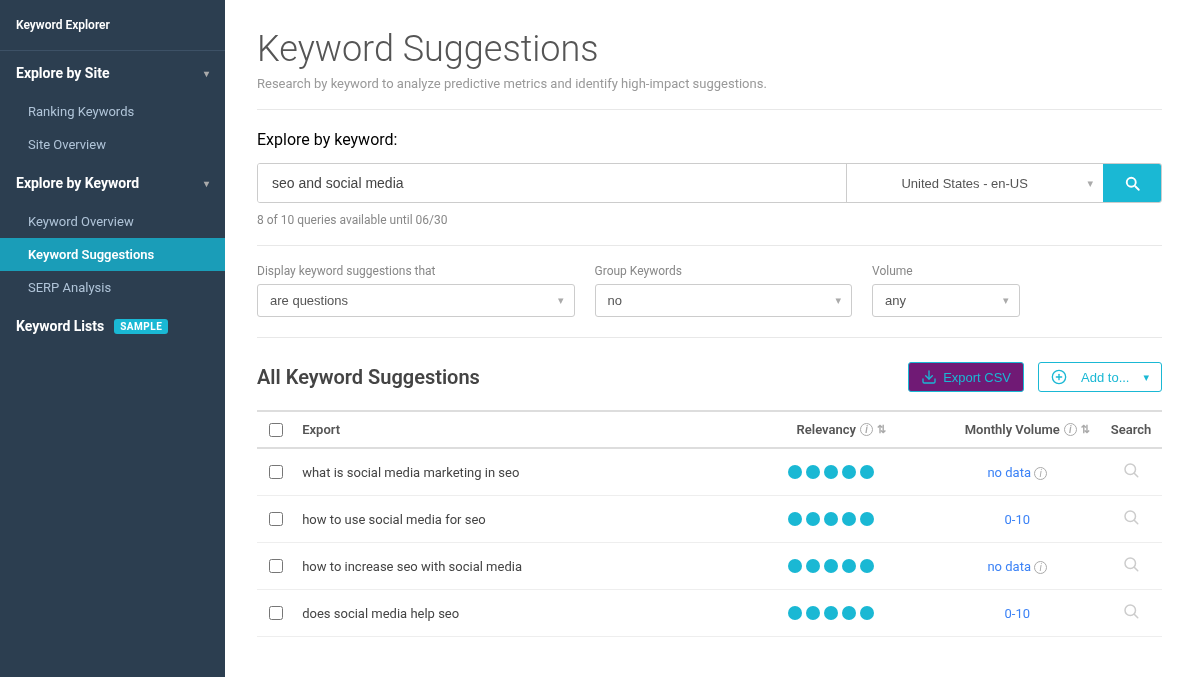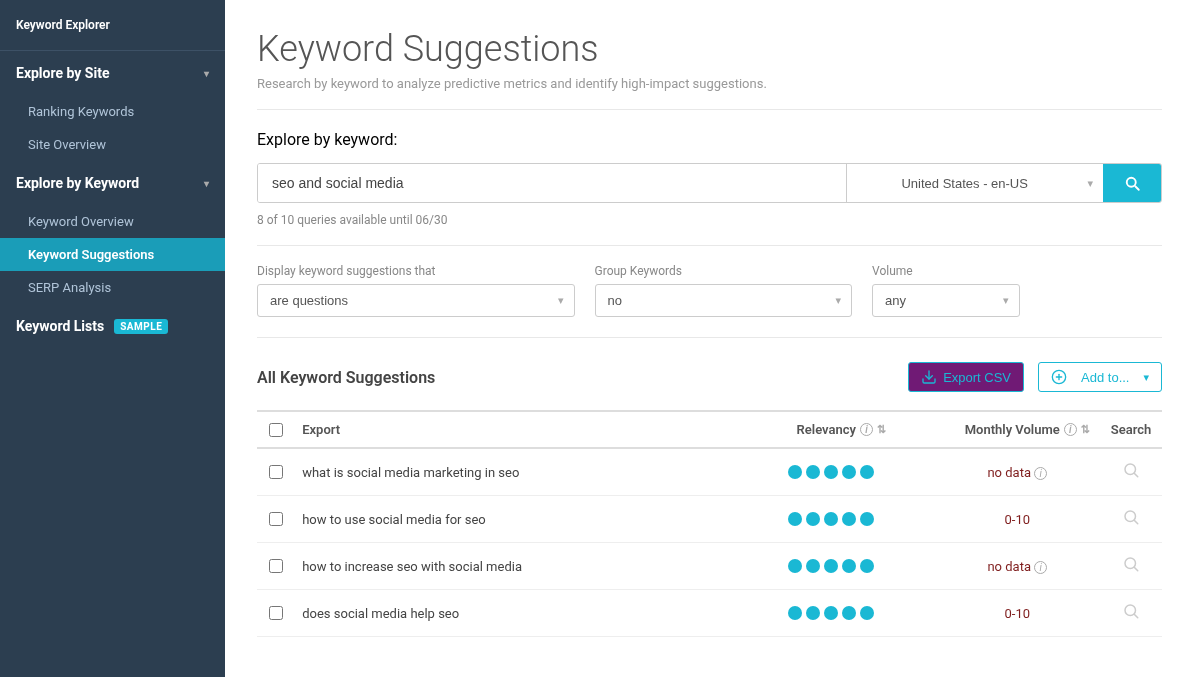--- a/index.html
+++ b/index.html
@@ -203,21 +203,21 @@
     .filter-group-3 .filter-select { min-width: 130px; }
 
     
     .table-header-row {
       display: flex;
       align-items: center;
       justify-content: space-between;
       margin-bottom: 18px;
     }
     .table-section-title {
-      font-size: 16px;
+      font-size: 20px;
       font-weight: 600;
       color: #444;
     }
     .table-actions {
       display: flex;
       gap: 14px;
       align-items: center;
     }
     .export-btn {
       display: flex;
@@ -306,21 +306,21 @@
     }
     .dot {
       width: 14px;
       height: 14px;
       border-radius: 50%;
       background: #1ab8d4;
     }
 
     .volume-text {
       font-size: 13px;
-      color: #7f1d1d;
+      color: #3b82f6;
     }
 
     .search-icon-btn {
       color: #ccc;
       font-size: 18px;
       cursor: pointer;
     }
 
     input[type="checkbox"] {
       width: 14px;

